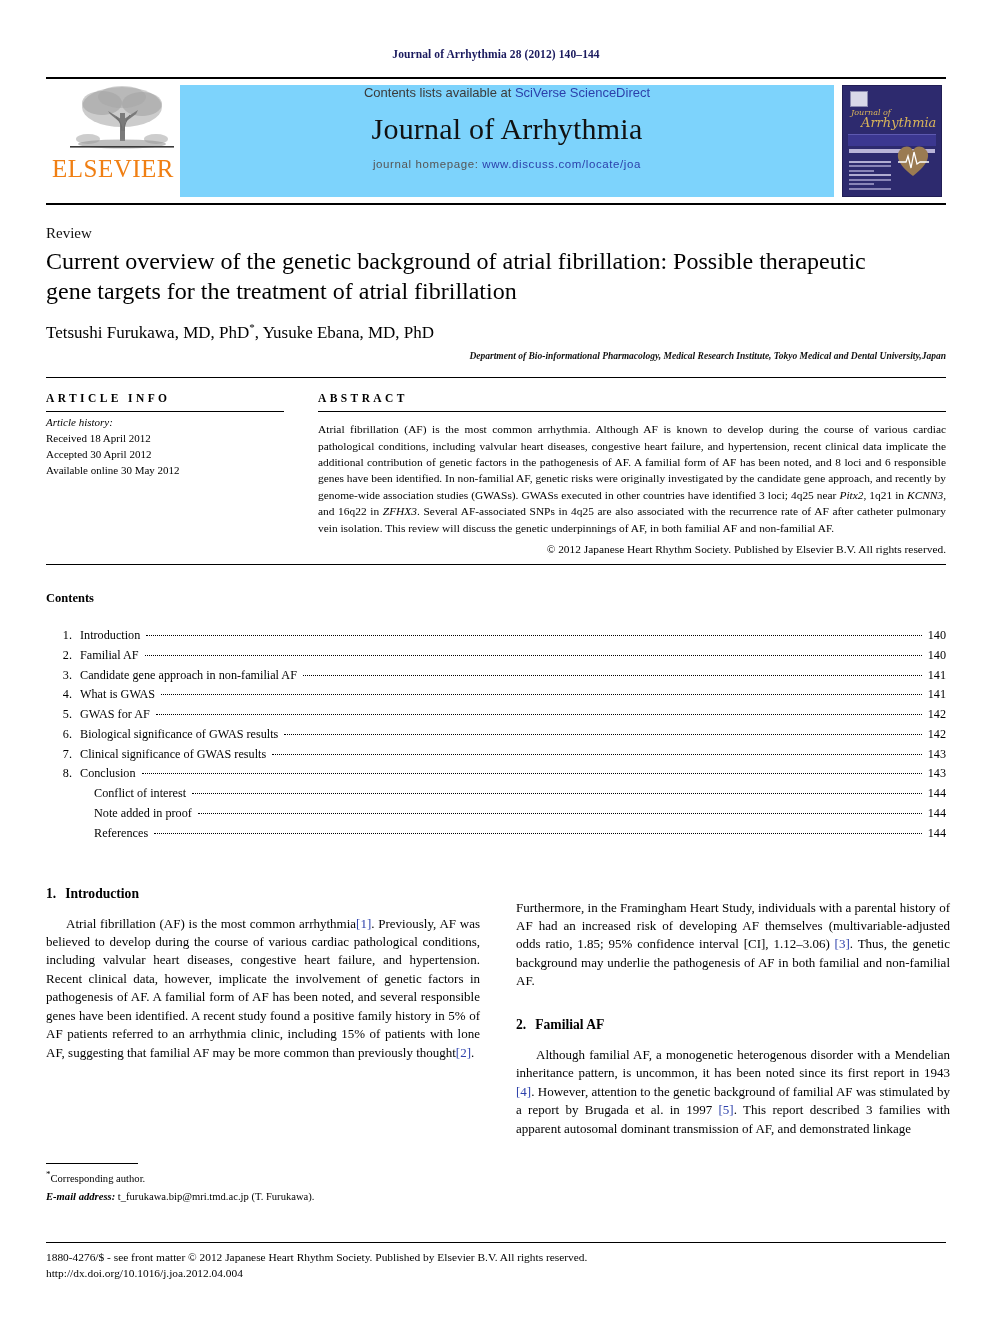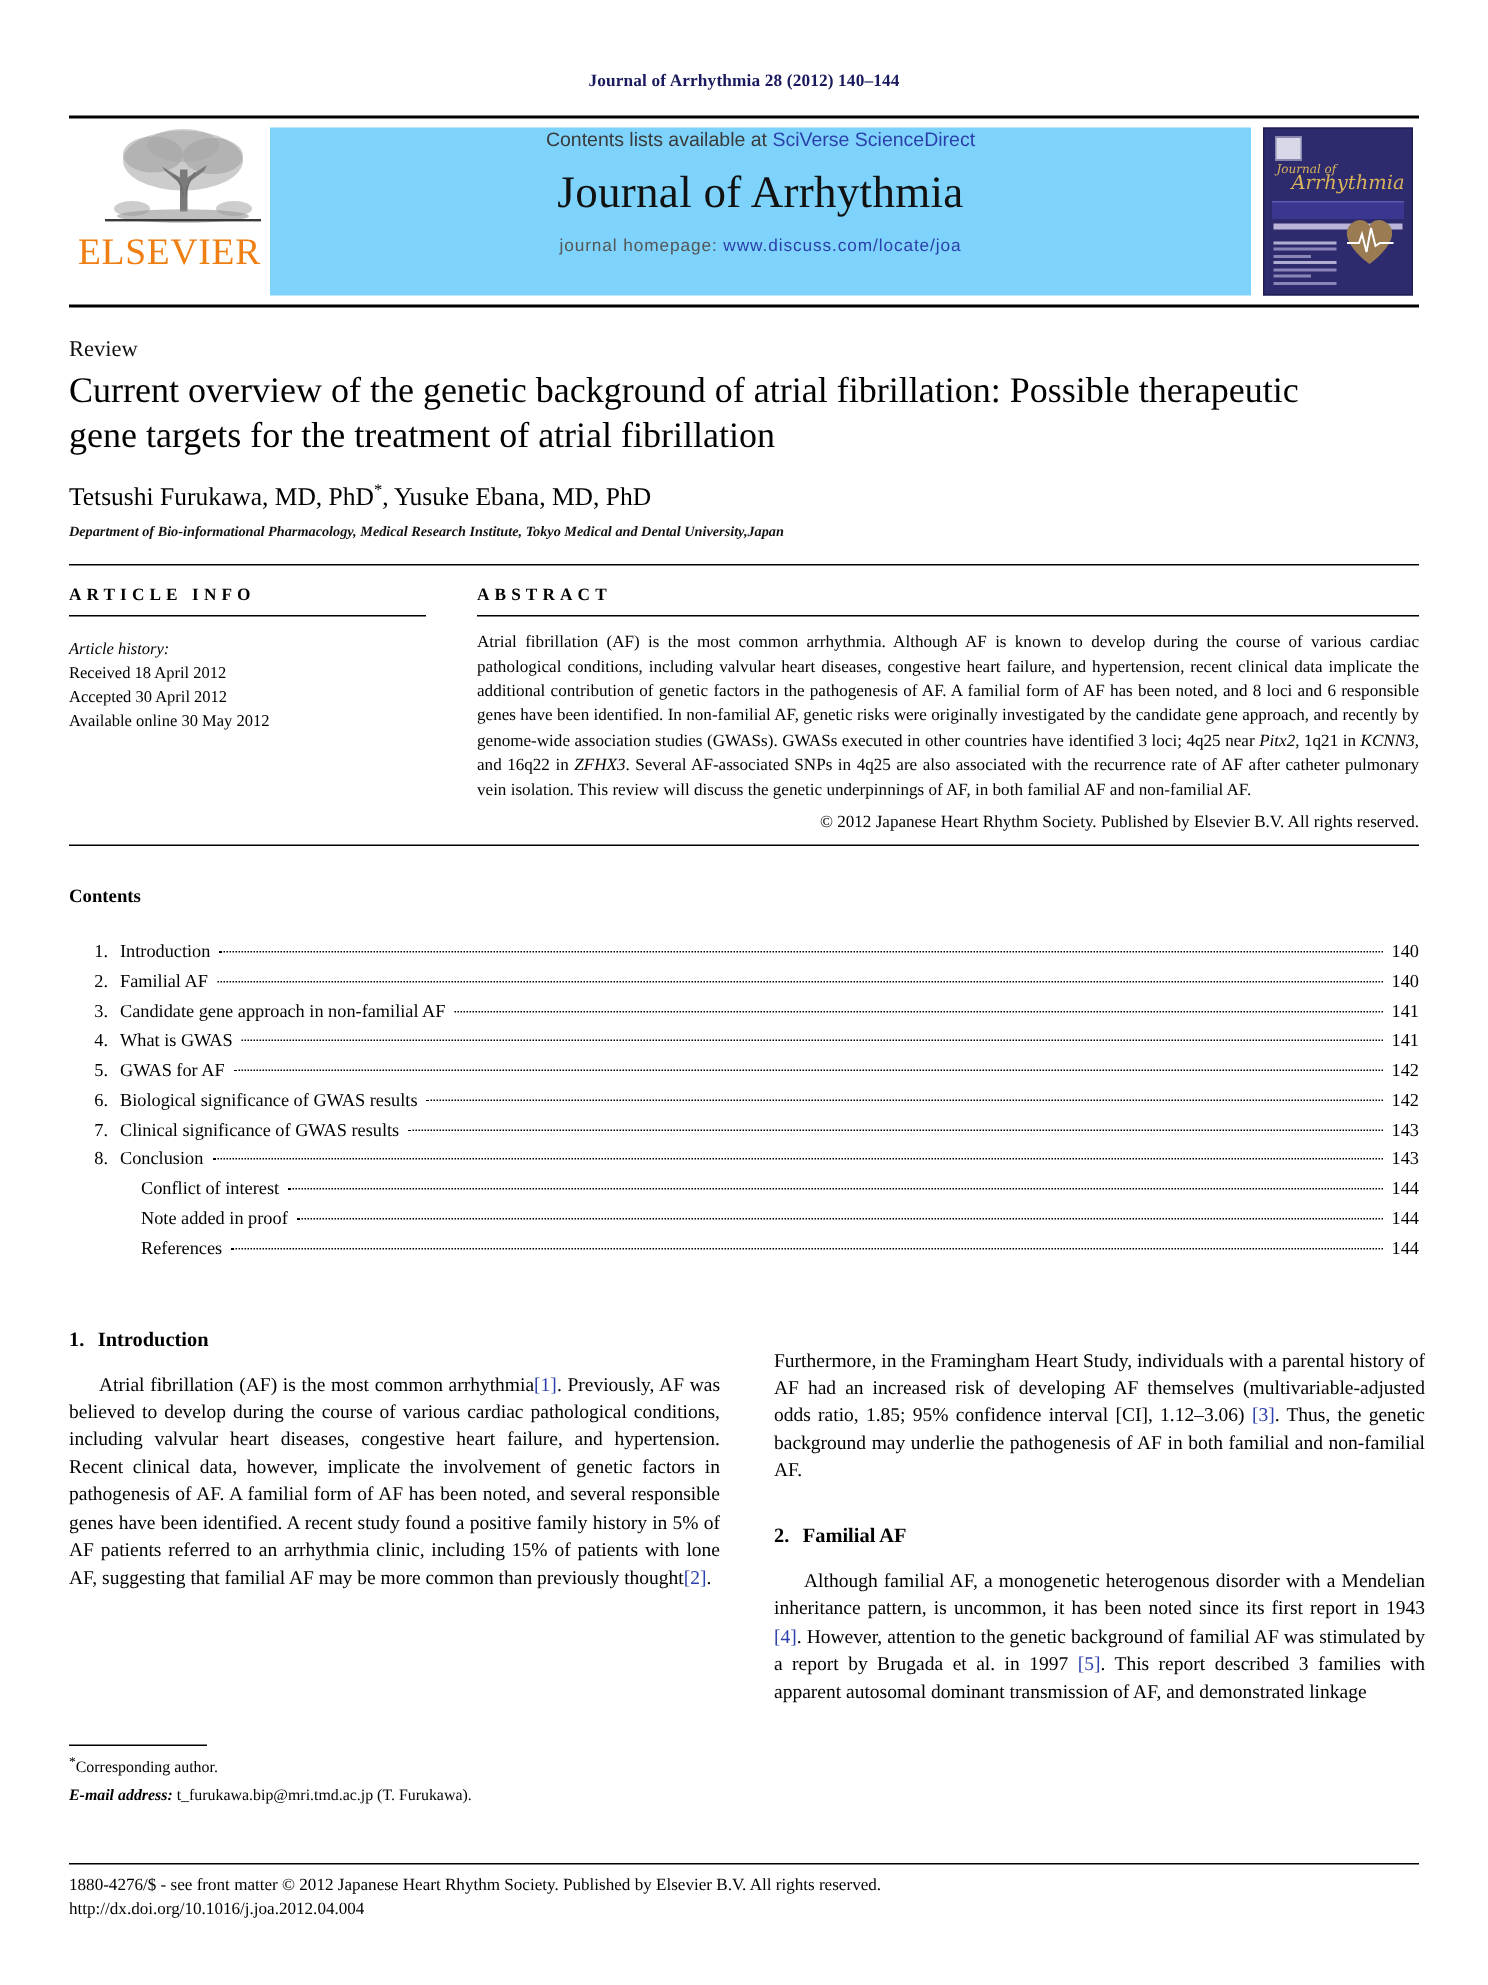--- a/index.html
+++ b/index.html
@@ -168,20 +168,21 @@
     margin-top: 15px;
   }
   .authors sup { font-size: 11px; }
   .affil {
     font-family: "Liberation Serif", serif;
     font-style: italic;
     font-weight: bold;
     font-size: 9.5px;
     margin-top: 8px;
     color: #111;
+    text-align: right;
   }
 
   
   .rule-top {
     border-top: 1.5px solid #000;
     margin-top: 16px;
   }
   .info-abstract {
     display: flex;
     gap: 34px;
@@ -190,21 +191,21 @@
   .col-info { width: 238px; flex: 0 0 238px; }
   .col-abs  { flex: 1 1 auto; }
   .sec-label {
     font-family: "Liberation Serif", serif;
     font-weight: bold;
     font-size: 11.5px;
     letter-spacing: 3.4px;
   }
   .hr-thin { border-top: 1px solid #000; margin-top: 7px; }
   .hist {
-    margin-top: 15px;
+    margin-top: 3px;
     font-family: "Liberation Serif", serif;
     font-size: 11px;
     line-height: 1.45;
   }
   .hist .it { font-style: italic; }
   .abs-text {
     margin-top: 9px;
     font-family: "Liberation Serif", serif;
     font-size: 11.4px;
     line-height: 1.44;

